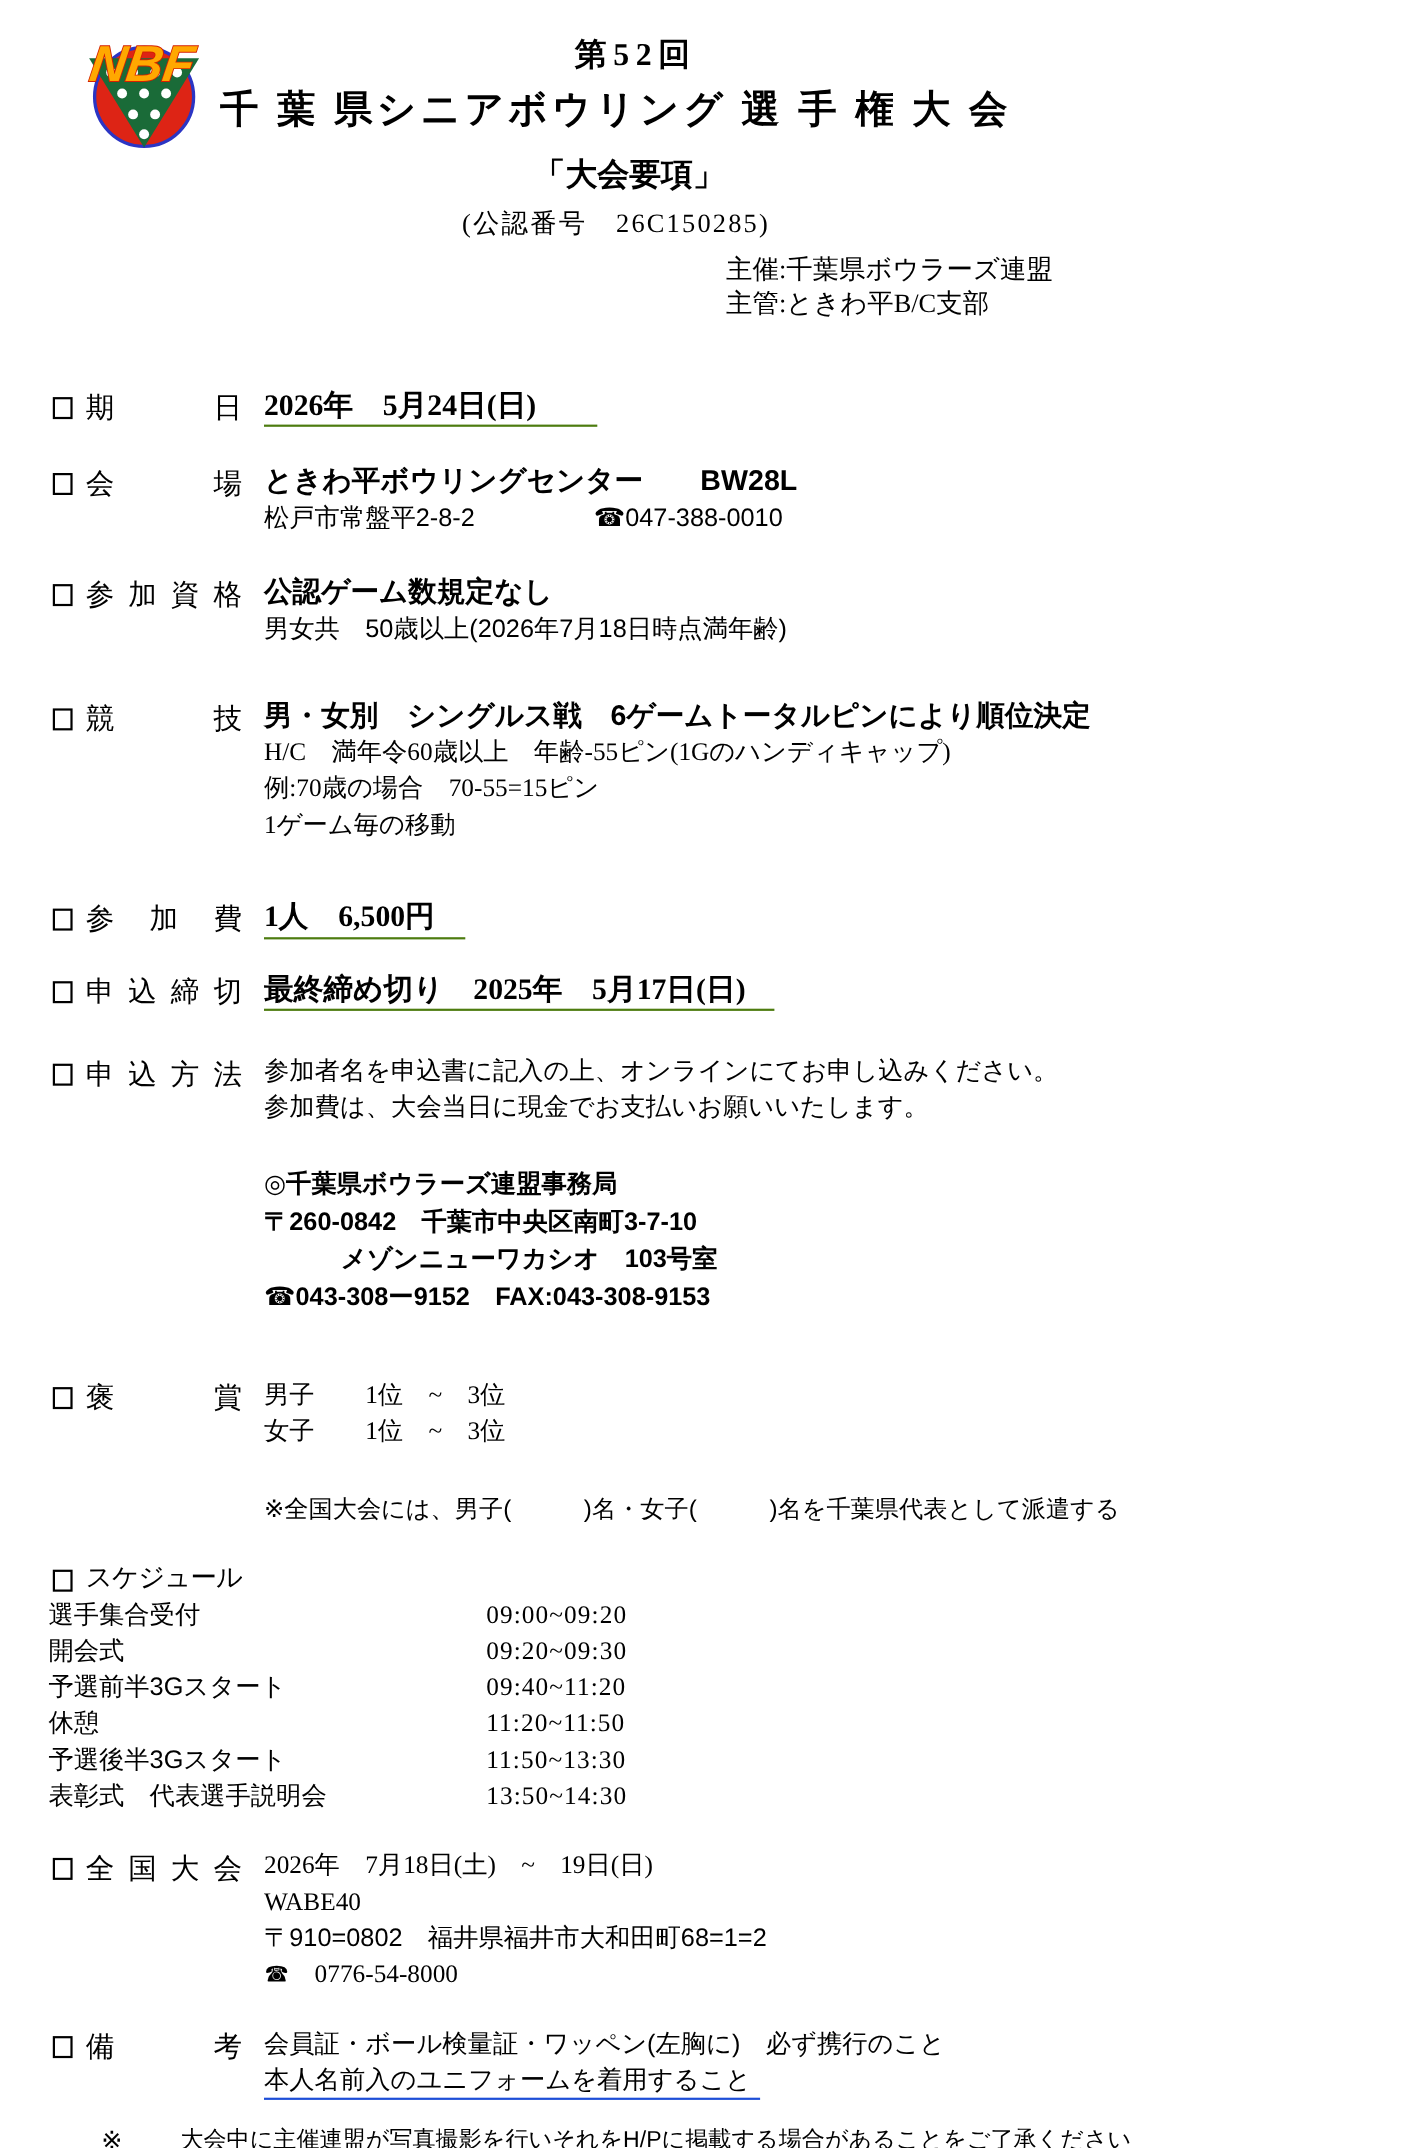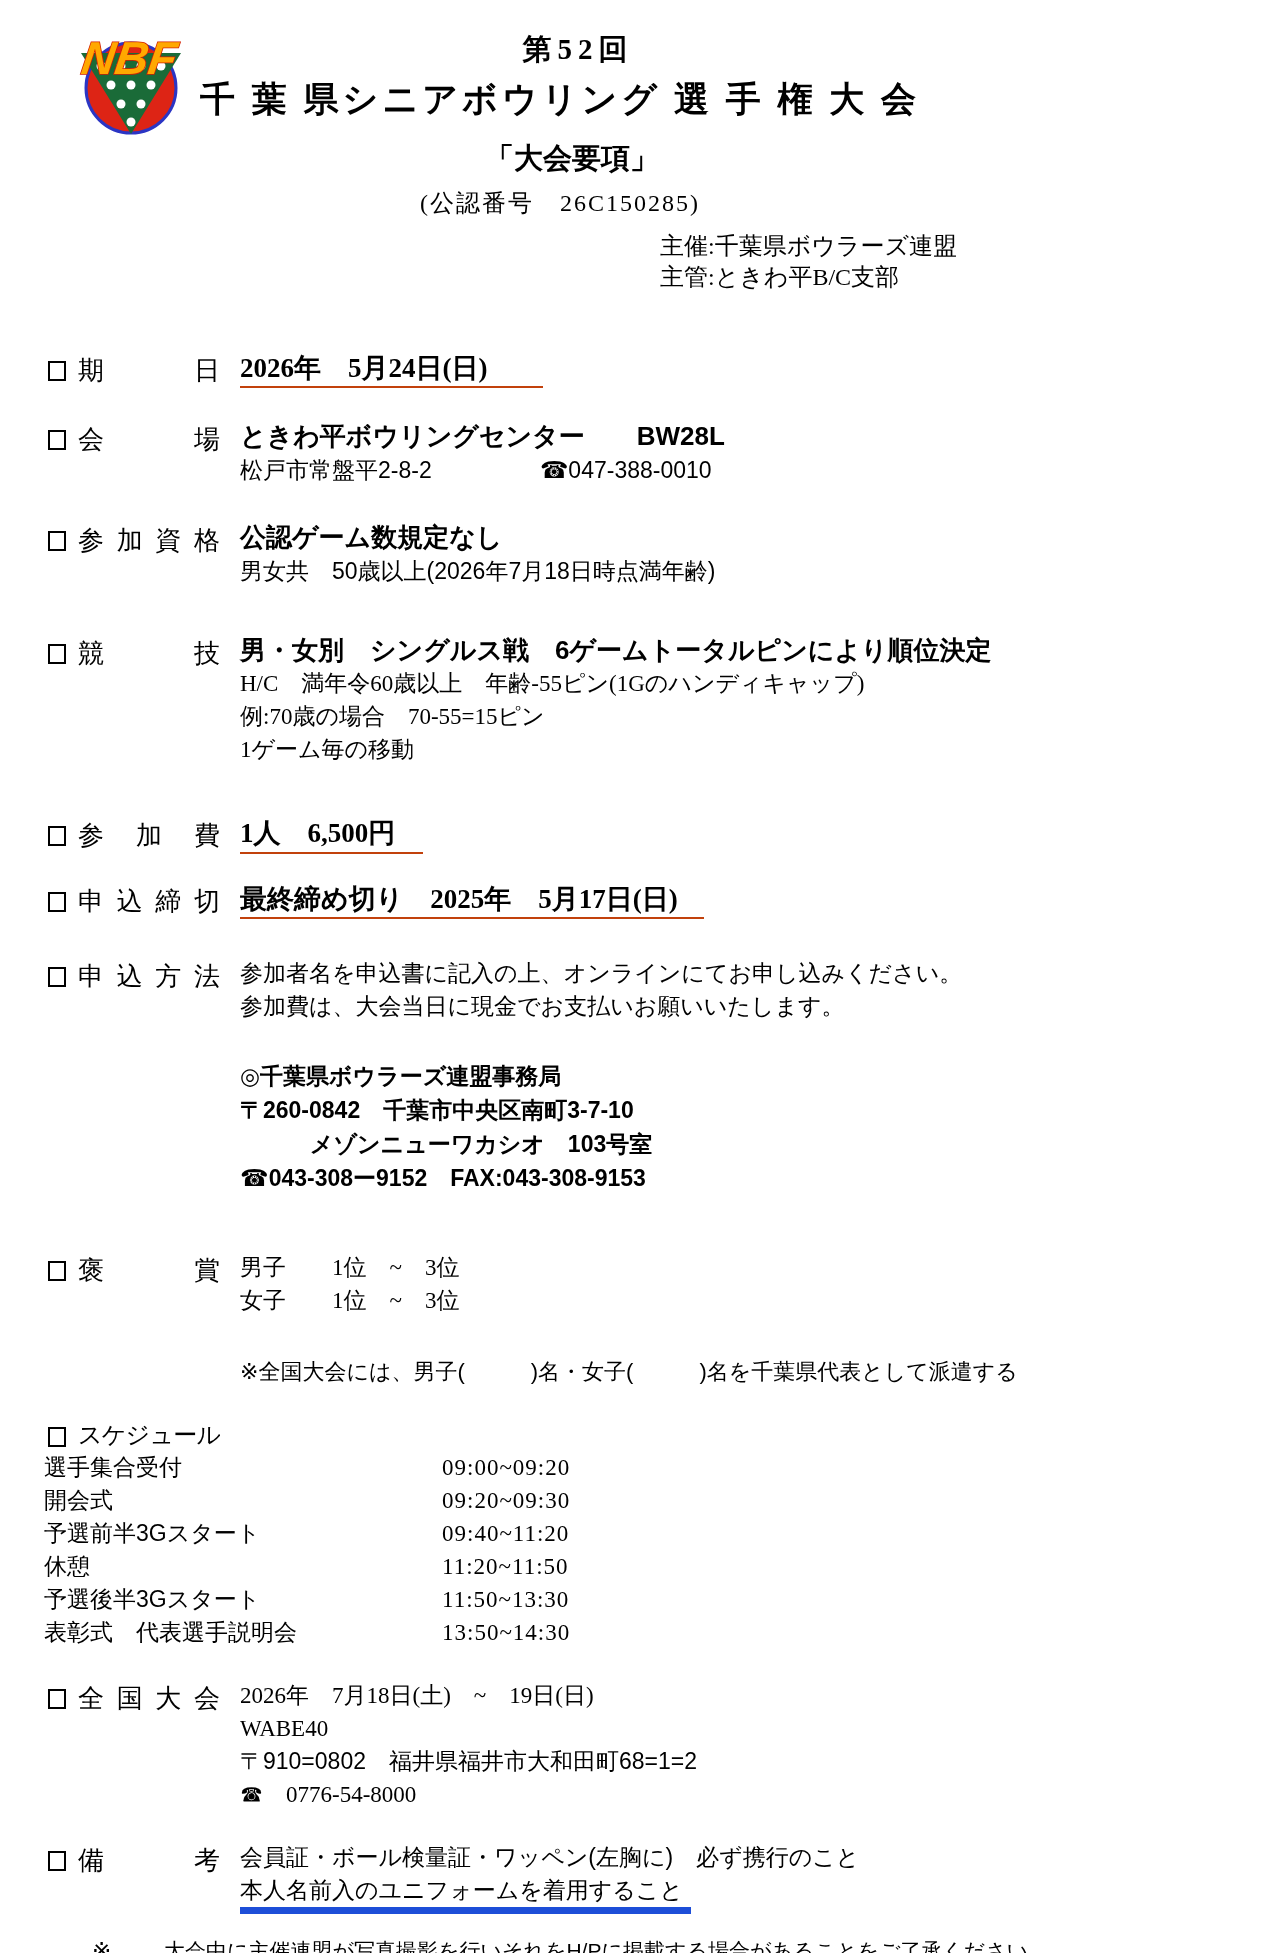--- a/index.html
+++ b/index.html
@@ -21,32 +21,32 @@
   .secs{padding-left:44px;padding-right:36px;}
   .sec{display:flex;align-items:flex-start;}
   .sec-head{display:flex;width:196px;flex-shrink:0;padding-top:2px;}
   .box{width:14px;height:16px;border:2px solid #000;margin-top:8px;margin-left:4px;flex-shrink:0;}
   .sec-label{flex:1;margin-left:12px;margin-right:20px;font-size:26px;line-height:1.35;
              text-align:justify;text-align-last:justify;white-space:nowrap;overflow:hidden;}
   .sec-label.small{font-size:24px;letter-spacing:-1px;}
   .sec-body{flex:1;min-width:0;}
   .val-b{font-size:27px;font-weight:bold;line-height:1.3;}
   .val-g{font-size:26px;font-weight:bold;line-height:1.3;font-family:"Liberation Sans","DejaVu Sans",sans-serif;}
-  .u{display:inline-block;border-bottom:2px solid #c2410c;}
+  .u{display:inline-block;border-bottom:2px solid #4d7c0f;}
   .sub{font-size:23px;line-height:33px;font-family:"Liberation Sans","DejaVu Sans",sans-serif;}
   .sub-serif{font-size:23px;line-height:33px;}
   .office{font-size:23px;font-weight:bold;line-height:34px;font-family:"Liberation Sans","DejaVu Sans",sans-serif;}
   .indent{margin-left:70px;}
   .venue-line{display:flex;}
   .venue-tel{margin-left:108px;}
   .sched-row{display:flex;font-size:23px;line-height:33px;}
   .sched-ev{width:398px;font-family:"Liberation Sans","DejaVu Sans",sans-serif;}
   .sched-tm{letter-spacing:1px;}
   .note-line{font-size:22px;line-height:30px;font-family:"Liberation Sans","DejaVu Sans",sans-serif;}
-  .ul-thin{border-bottom:7px solid #1d4ed8;display:inline-block;padding-right:8px;}
+  .ul-thin{border-bottom:2px solid #1d4ed8;display:inline-block;padding-right:8px;}
   .footer{display:flex;padding-left:48px;font-size:21px;line-height:30px;
           font-family:"Liberation Sans","DejaVu Sans",sans-serif;}
   .footer-mark{width:72px;flex-shrink:0;font-size:23px;}
   
   .mt-date{margin-top:58px;}
   .mt-venue{margin-top:32px;}
   .mt-elig{margin-top:34px;}
   .mt-comp{margin-top:46px;}
   .mt-fee{margin-top:50px;}
   .mt-dead{margin-top:28px;}

